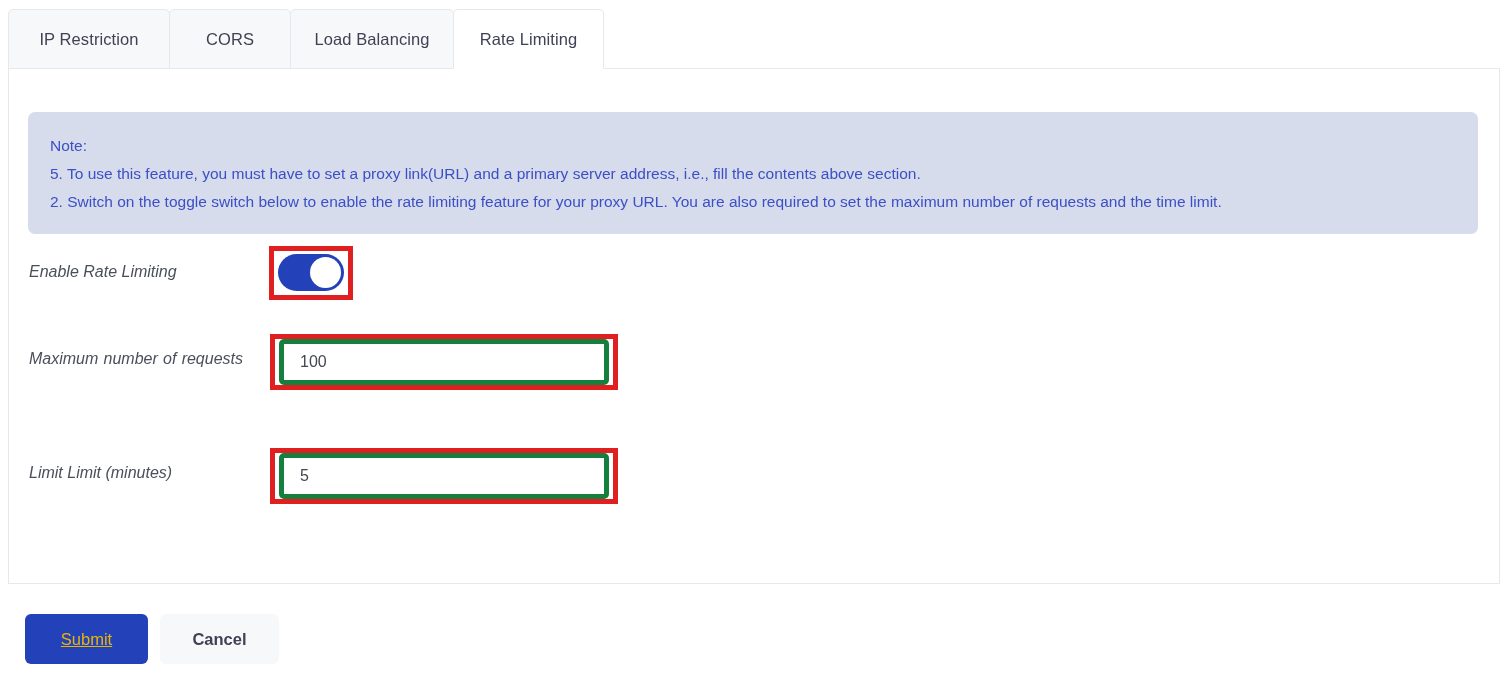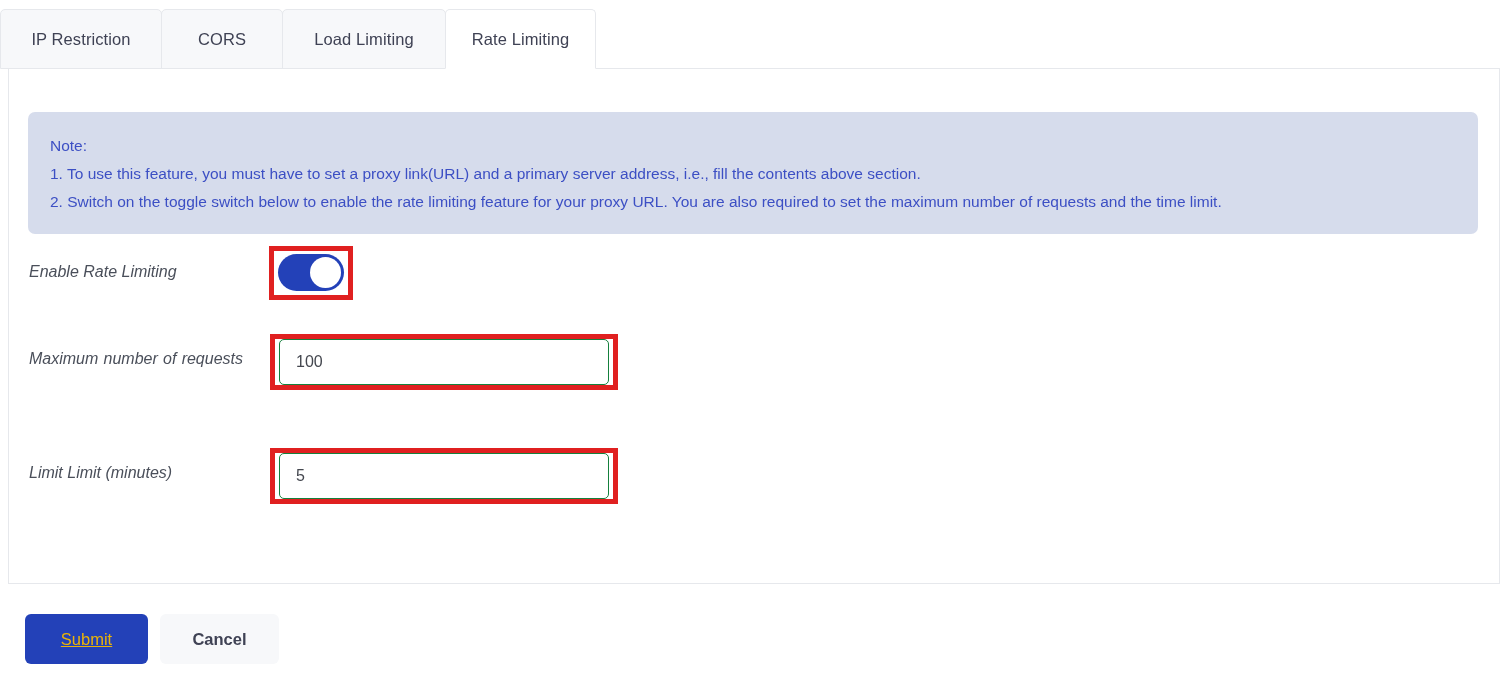--- a/index.html
+++ b/index.html
@@ -13,21 +13,21 @@
     position: relative;
     width: 1508px;
     height: 676px;
     background: #ffffff;
     overflow: hidden;
   }
 
   
   .tabs {
     position: absolute;
-    left: 0;
+    left: 8px;
     top: 9px;
     height: 60px;
     display: flex;
     align-items: stretch;
   }
   .tab {
     display: flex;
     align-items: center;
     justify-content: center;
     font-size: 16.5px;
@@ -139,21 +139,21 @@
     width: 31px;
     height: 31px;
     border-radius: 50%;
     background: #ffffff;
   }
 
   
   .text-input {
     position: absolute;
     height: 46px;
-    border: 1px solid #15803d;
+    border: 5px solid #15803d;
     border-radius: 5px;
     background: #ffffff;
     font-family: "Liberation Sans", sans-serif;
     font-size: 16px;
     color: #44474f;
     padding: 0 16px;
     outline: none;
     z-index: 4;
   }
   .input-max  { left: 279px; top: 339px; width: 330px; }
@@ -195,34 +195,34 @@
 <div id="page">
 
   <div class="tabs">
     <div class="tab tab-ip">
       <span>IP Restriction</span>
     </div>
     <div class="tab tab-cors">
       <span>CORS</span>
     </div>
     <div class="tab tab-lb">
-      <span>Load Limiting</span>
+      <span>Load Balancing</span>
     </div>
     <div class="tab tab-rl active">
       <span>Rate Limiting</span>
     </div>
   </div>
 
   <div class="tabs-baseline"></div>
 
   <div class="panel"></div>
 
   <div class="note">
     <div class="note-line">Note:</div>
-    <div class="note-line">1. To use this feature, you must have to set a proxy link(URL) and a primary server address, i.e., fill the contents above section.</div>
+    <div class="note-line">5. To use this feature, you must have to set a proxy link(URL) and a primary server address, i.e., fill the contents above section.</div>
     <div class="note-line">2. Switch on the toggle switch below to enable the rate limiting feature for your proxy URL. You are also required to set the maximum number of requests and the time limit.</div>
   </div>
 
   <div class="form-label label-enable">Enable Rate Limiting</div>
   <div class="form-label label-max">Maximum number of requests</div>
   <div class="form-label label-time">Limit Limit (minutes)</div>
 
   <div class="toggle">
     <div class="knob"></div>
   </div>

